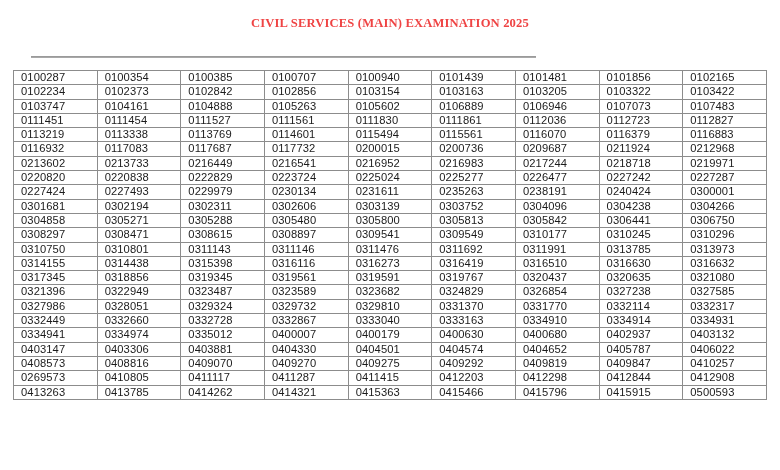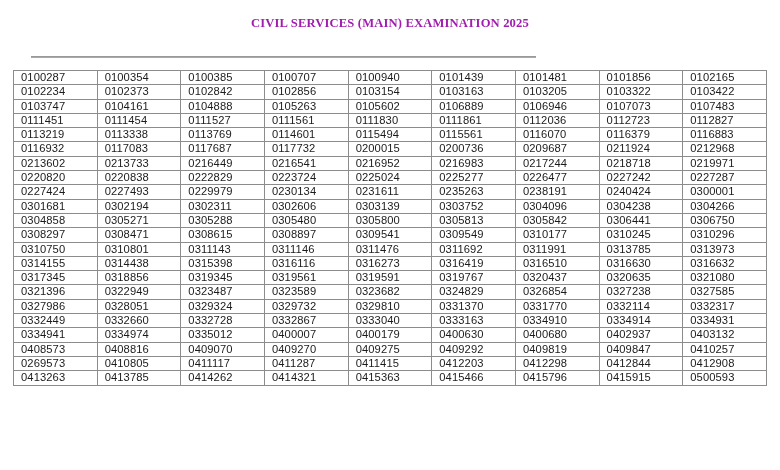--- a/index.html
+++ b/index.html
@@ -26,21 +26,21 @@
   }
 
   
   .doc-title {
     width: 100%;
     text-align: center;
     font-family: "Liberation Serif", "DejaVu Serif", serif;
     font-weight: bold;
     font-size: 12.6px;
     letter-spacing: 0.15px;
-    color: #a21caf;
+    color: #ef4444;
     padding-top: 8px;
     line-height: 15px;
     white-space: nowrap;
   }
 
   
   .rule-wrap {
     position: absolute;
     left: 0;
     top: 56px;
@@ -315,20 +315,31 @@
             <td>0334974</td>
             <td>0335012</td>
             <td>0400007</td>
             <td>0400179</td>
             <td>0400630</td>
             <td>0400680</td>
             <td>0402937</td>
             <td>0403132</td>
           </tr>
           <tr>
+            <td>0403147</td>
+            <td>0403306</td>
+            <td>0403881</td>
+            <td>0404330</td>
+            <td>0404501</td>
+            <td>0404574</td>
+            <td>0404652</td>
+            <td>0405787</td>
+            <td>0406022</td>
+          </tr>
+          <tr>
             <td>0408573</td>
             <td>0408816</td>
             <td>0409070</td>
             <td>0409270</td>
             <td>0409275</td>
             <td>0409292</td>
             <td>0409819</td>
             <td>0409847</td>
             <td>0410257</td>
           </tr>

